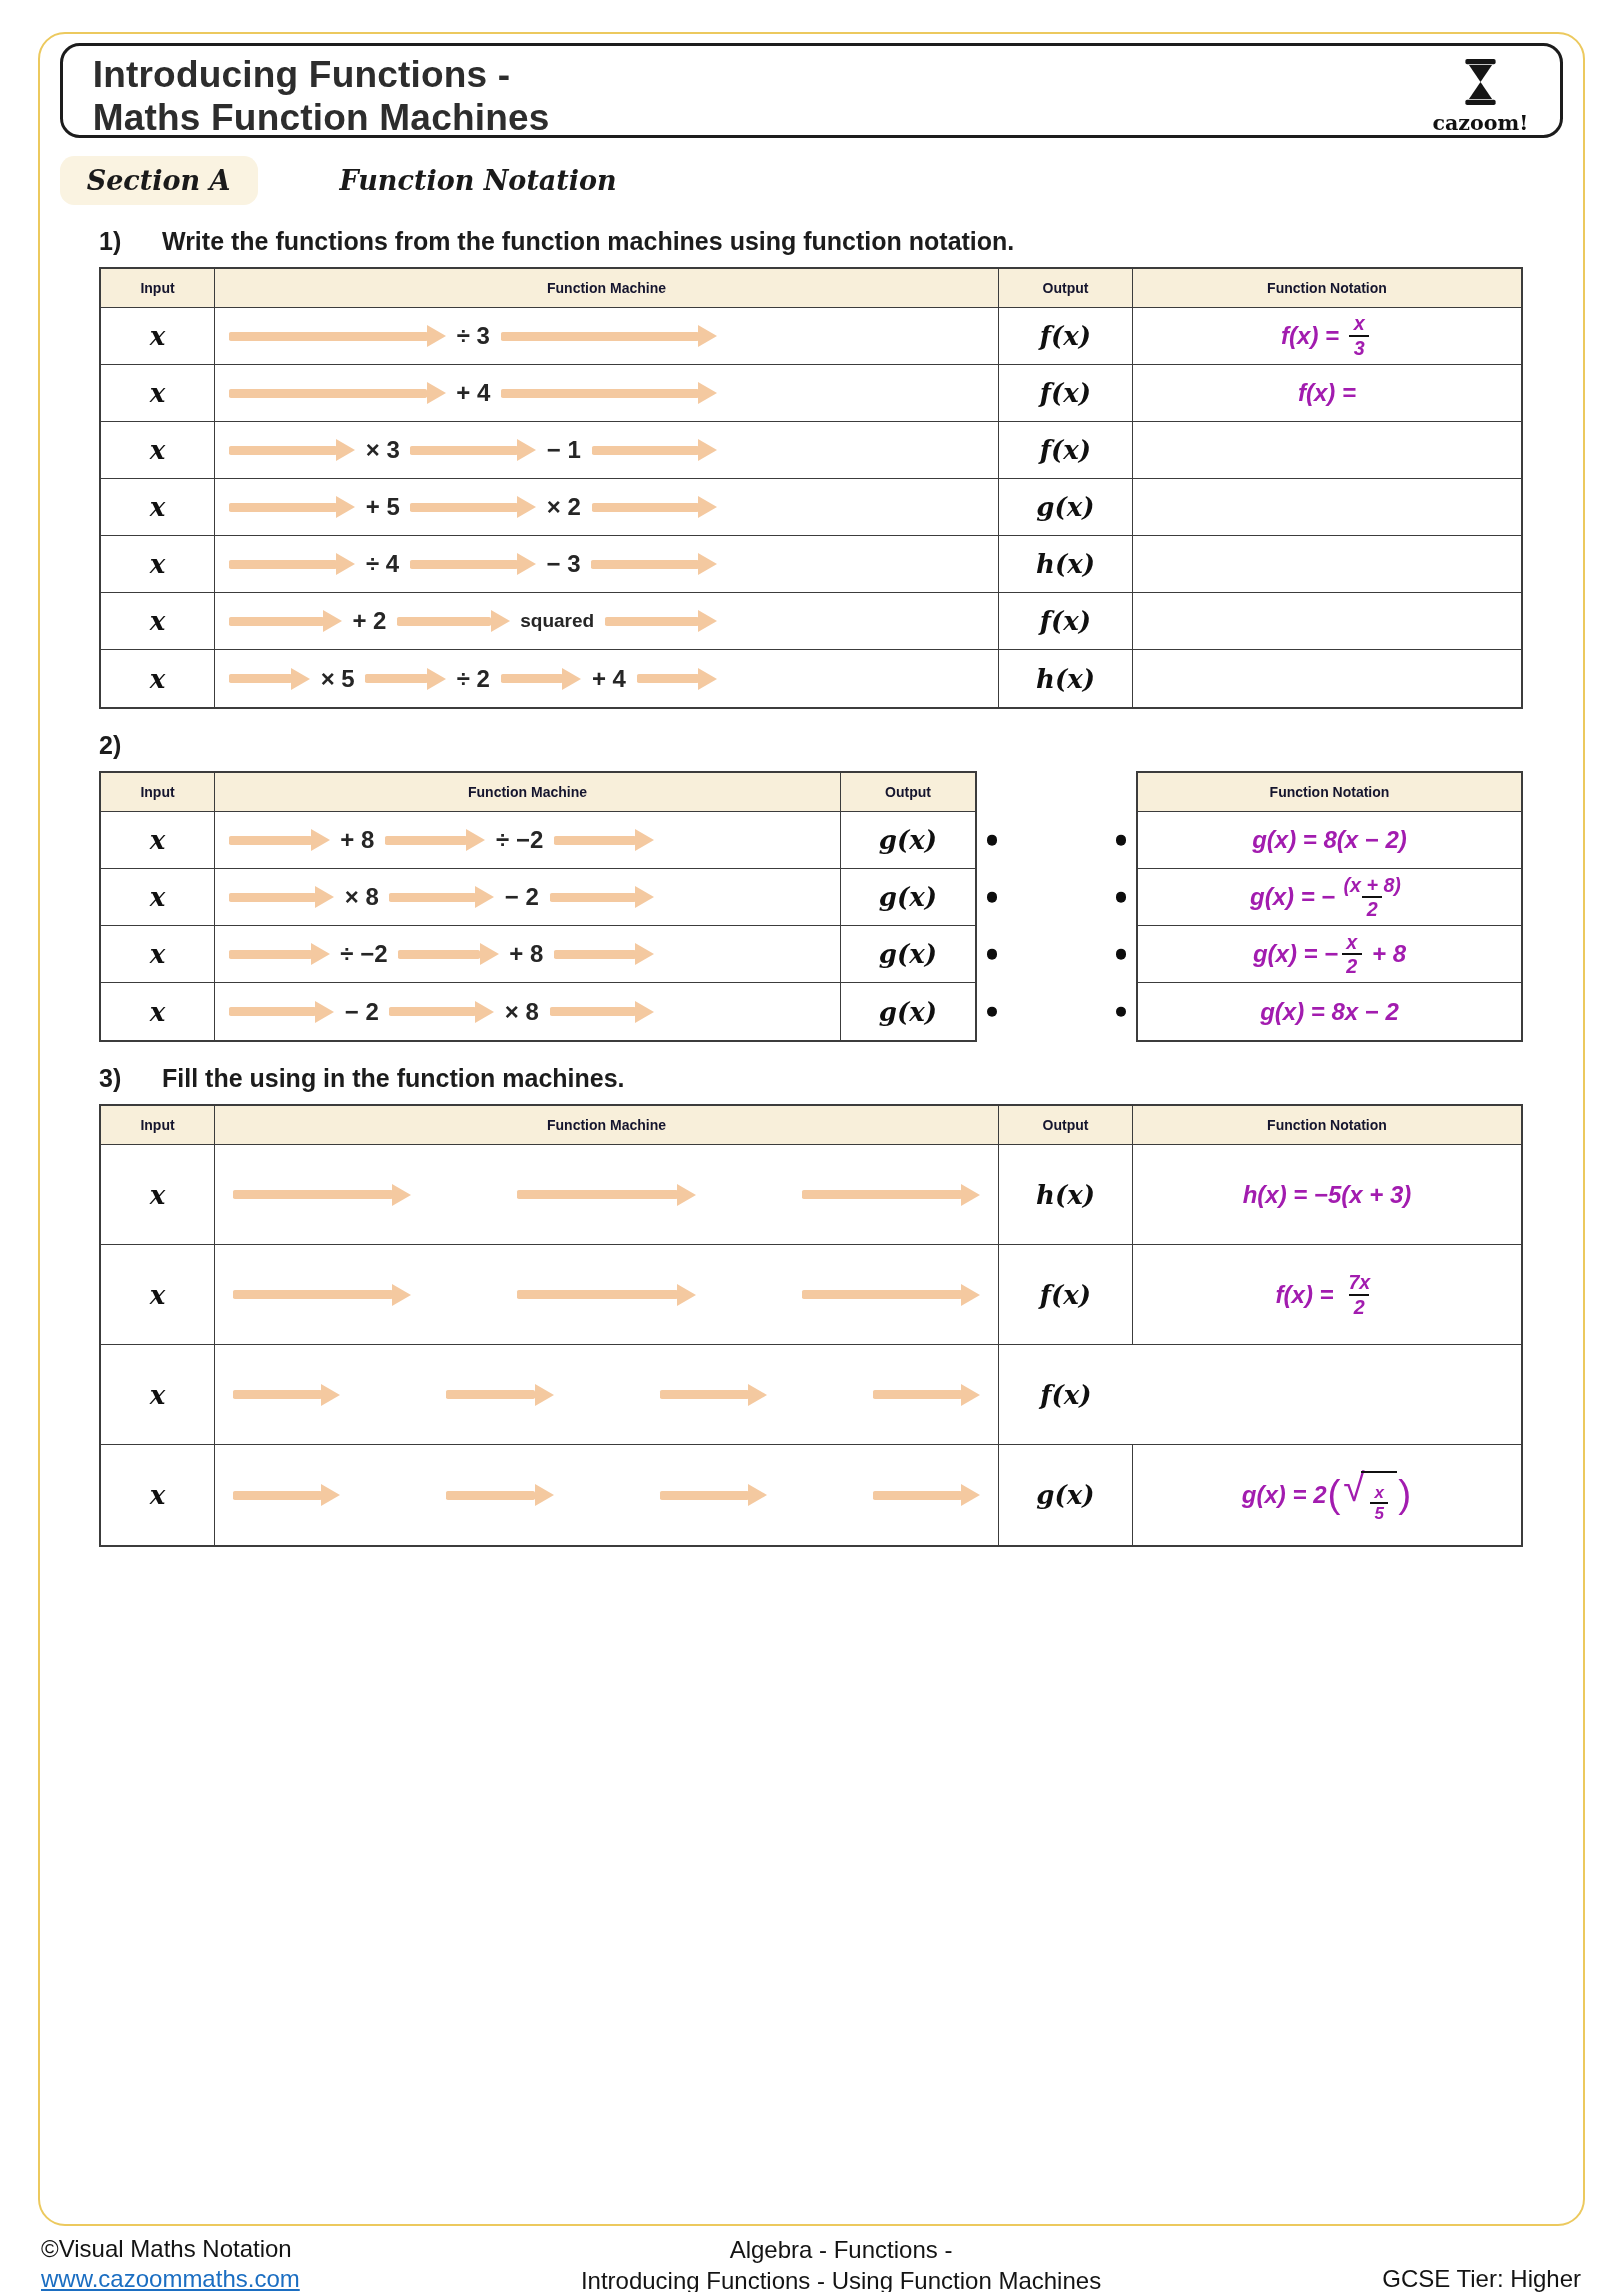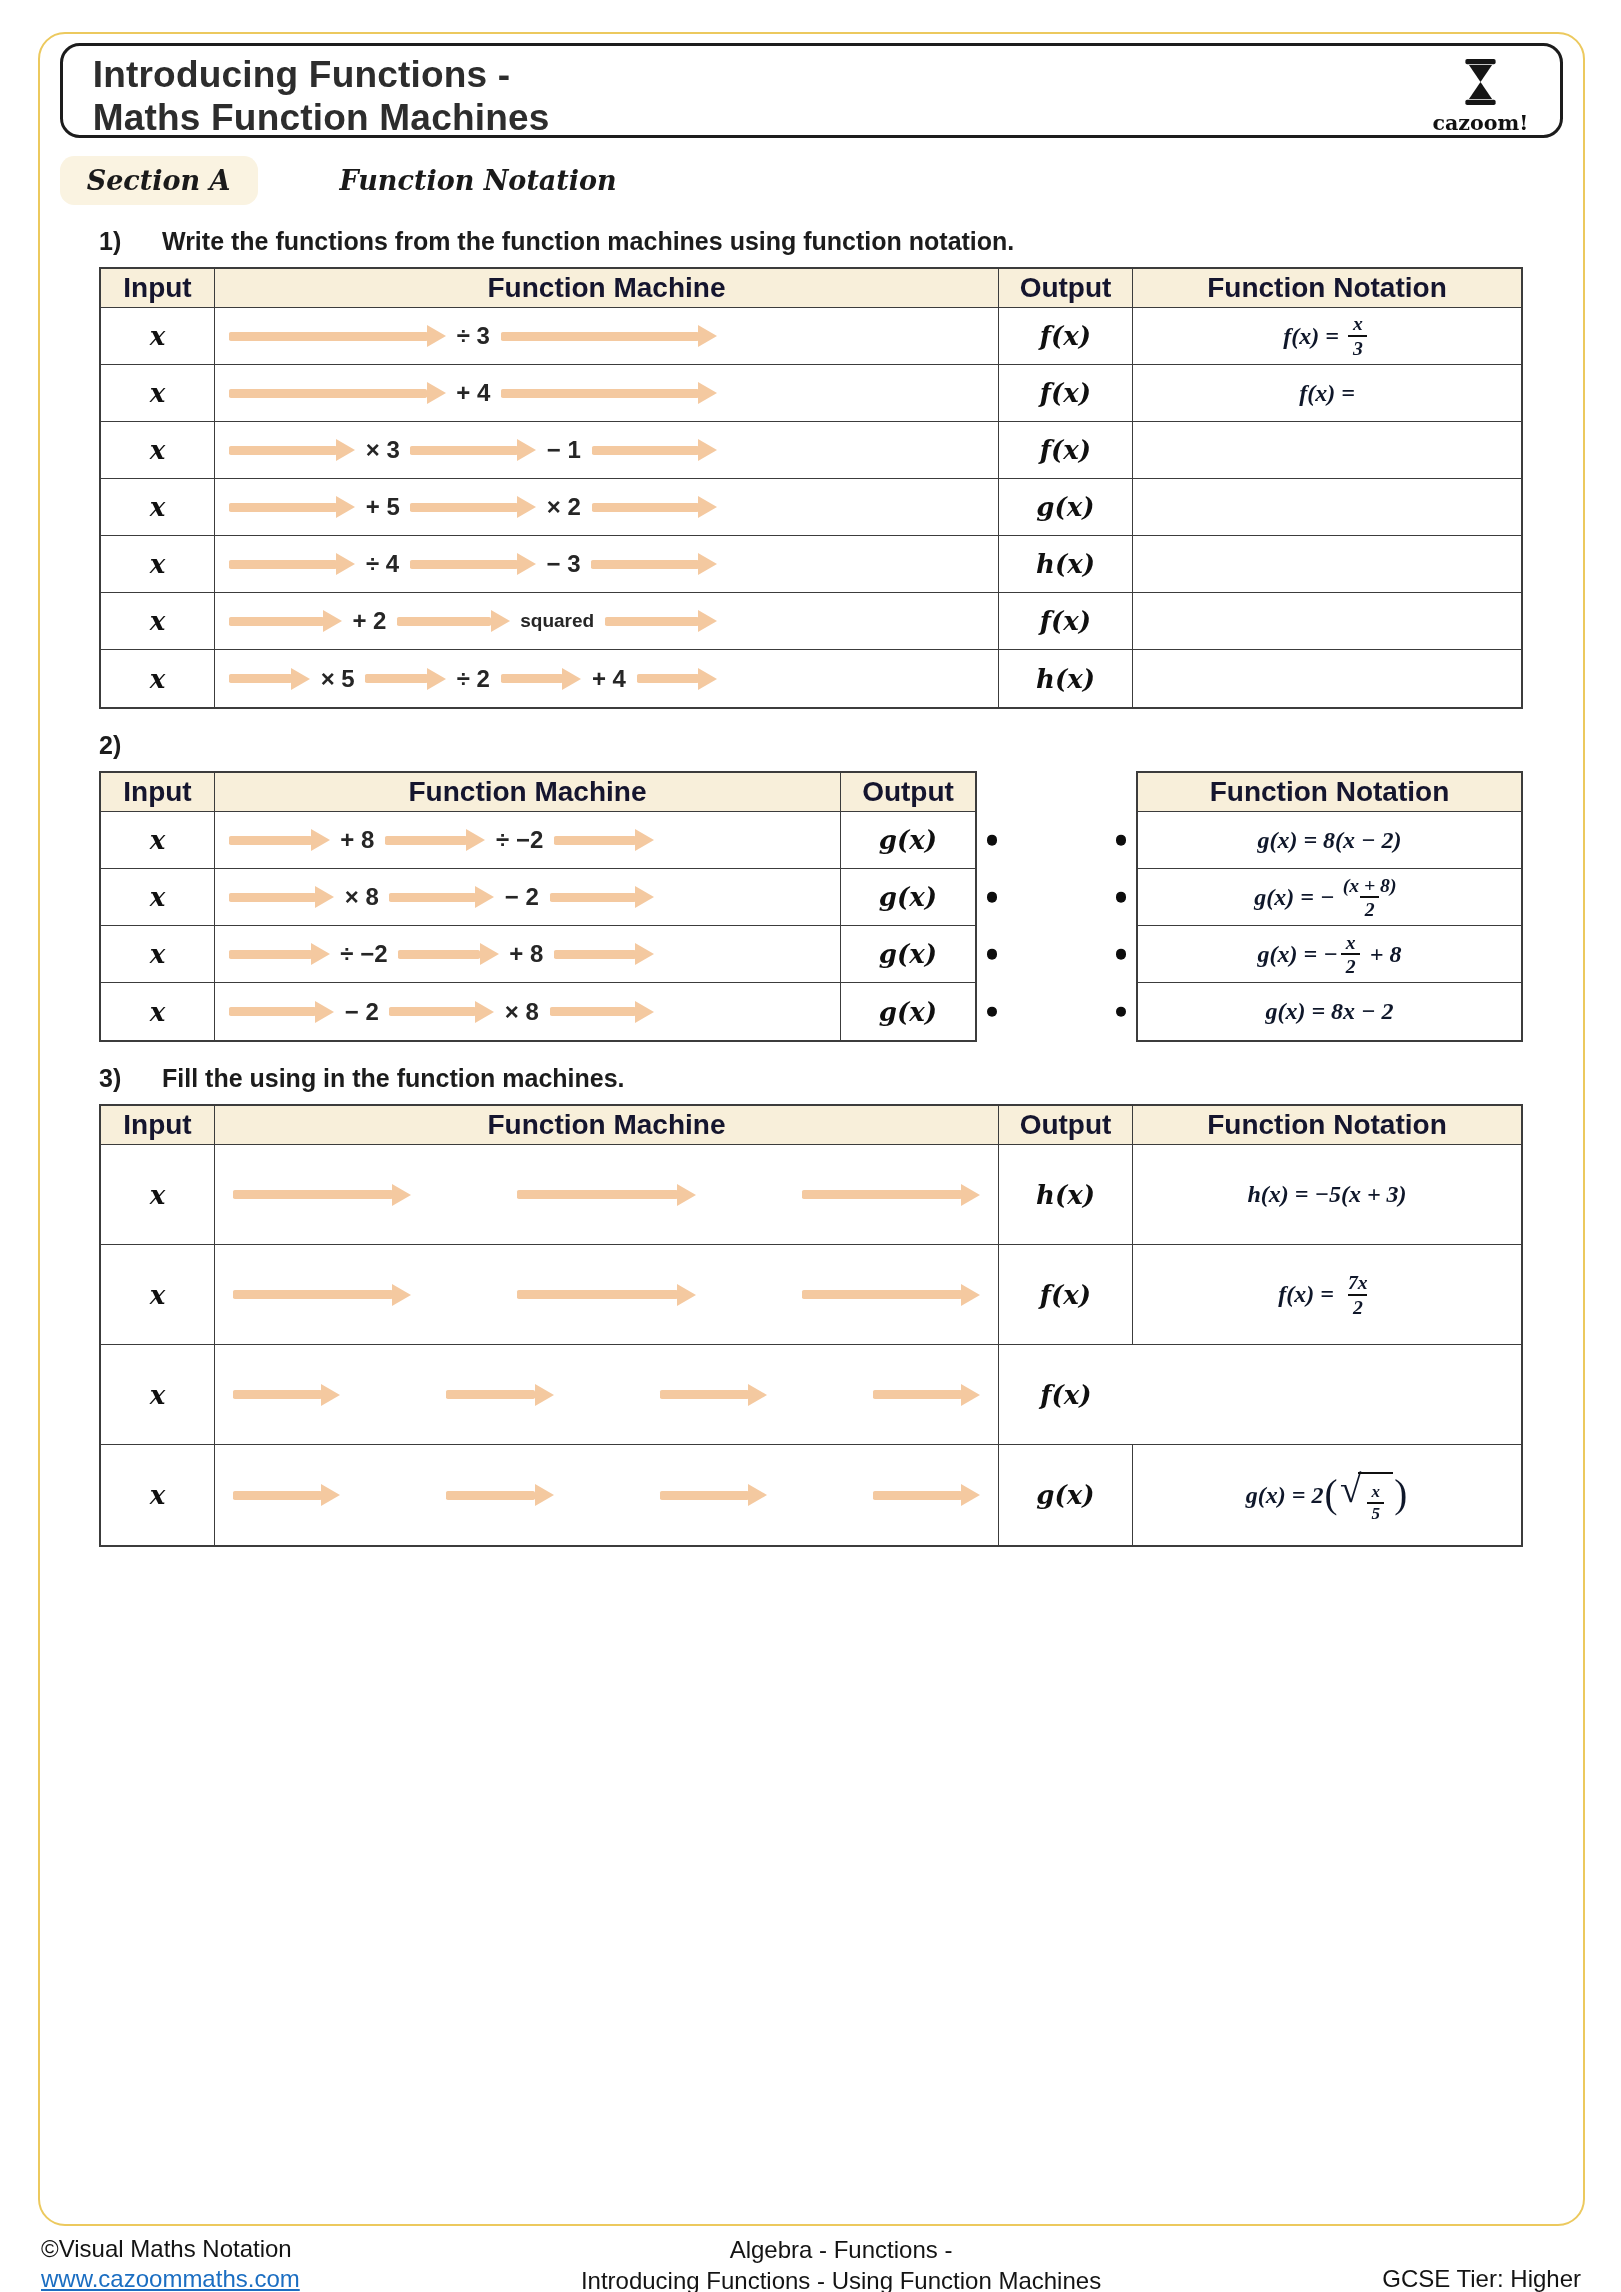--- a/index.html
+++ b/index.html
@@ -23,39 +23,39 @@
   .tbl{border:2.2px solid #3c3c3c;margin-left:59px;background:#fff;}
   .q1t,.q3t{width:1424px;margin-top:11.6px;}
   .trow{display:grid;border-bottom:1.3px solid #3c3c3c;}
   .trow:last-child{border-bottom:none;}
   .cols-q1{grid-template-columns:114px 1fr 134px 388px;}
   .cols-q2{grid-template-columns:114px 1fr 134px;}
   .cols-n{grid-template-columns:1fr;}
   .cell{position:relative;display:flex;align-items:center;justify-content:center;border-right:1.3px solid #3c3c3c;}
   .cell:last-child{border-right:none;}
   .trow.head{height:39px;}
-  .trow.head .cell{background:#f8efda;font-weight:700;font-size:28px;color:#15152e;}
+  .trow.head .cell{background:#f8efda;font-weight:700;font-size:14px;color:#15152e;}
   .q1t .trow.body{height:57px;}
   .q2t .trow.body,.q2n .trow.body{height:57px;}
   .q3t .trow.body{height:100px;}
 
   .machine-cell{justify-content:flex-start;}
   .machine{display:flex;align-items:center;margin-left:14.3px;}
   .machine.mq1{width:488px;}
   .machine.mq2{width:425px;}
   .machine.mfull{width:calc(100% - 36px);margin:0 18px;}
   .arrow{flex:1 1 32px;min-width:36px;display:flex;align-items:center;}
   .abar{flex:1;height:9px;background:#f4c9a0;border-radius:1.8px;}
   .ahead{width:0;height:0;border-left:19px solid #f4c9a0;border-top:11.6px solid transparent;border-bottom:11.6px solid transparent;margin-left:-0.9px;}
   .gap{flex:0 0 106px;}
   .op{font-weight:700;font-size:24px;color:#262626;margin:0 10.7px;white-space:nowrap;}
   .op-sm{font-size:19px;}
 
   .mvar{font-family:"DejaVu Serif",serif;font-style:italic;font-weight:700;font-size:26px;color:#101010;}
-  .formula{display:inline-flex;align-items:center;font-family:Liberation Serif, serif;font-style:italic;font-weight:700;font-size:24px;color:#0f172a;}
+  .formula{display:inline-flex;align-items:center;font-family:Liberation Sans, sans-serif;font-style:italic;font-weight:700;font-size:24px;color:#a21caf;}
   .mt{white-space:pre;}
   .frac{display:inline-flex;flex-direction:column;align-items:center;margin:0 3.6px;}
   .fnum,.fden{font-size:19.7px;line-height:1.15;padding:0 4.5px;text-align:center;}
   .fden{border-top:2.2px solid #101010;}
   .sqrt{display:inline-flex;align-items:flex-start;}
   .rad{font-style:normal;font-weight:400;font-size:39px;line-height:1;margin:1.8px -3.6px 0 1.8px;}
   .radwrap{border-top:2.7px solid #101010;padding:2.7px 5.4px 0;margin-top:4.5px;}
   .radwrap .fnum,.radwrap .fden{font-size:17px;}
   .bigp{font-style:normal;font-weight:400;font-size:39px;line-height:1;margin:0 0.9px;position:relative;top:-1.8px;}
 

